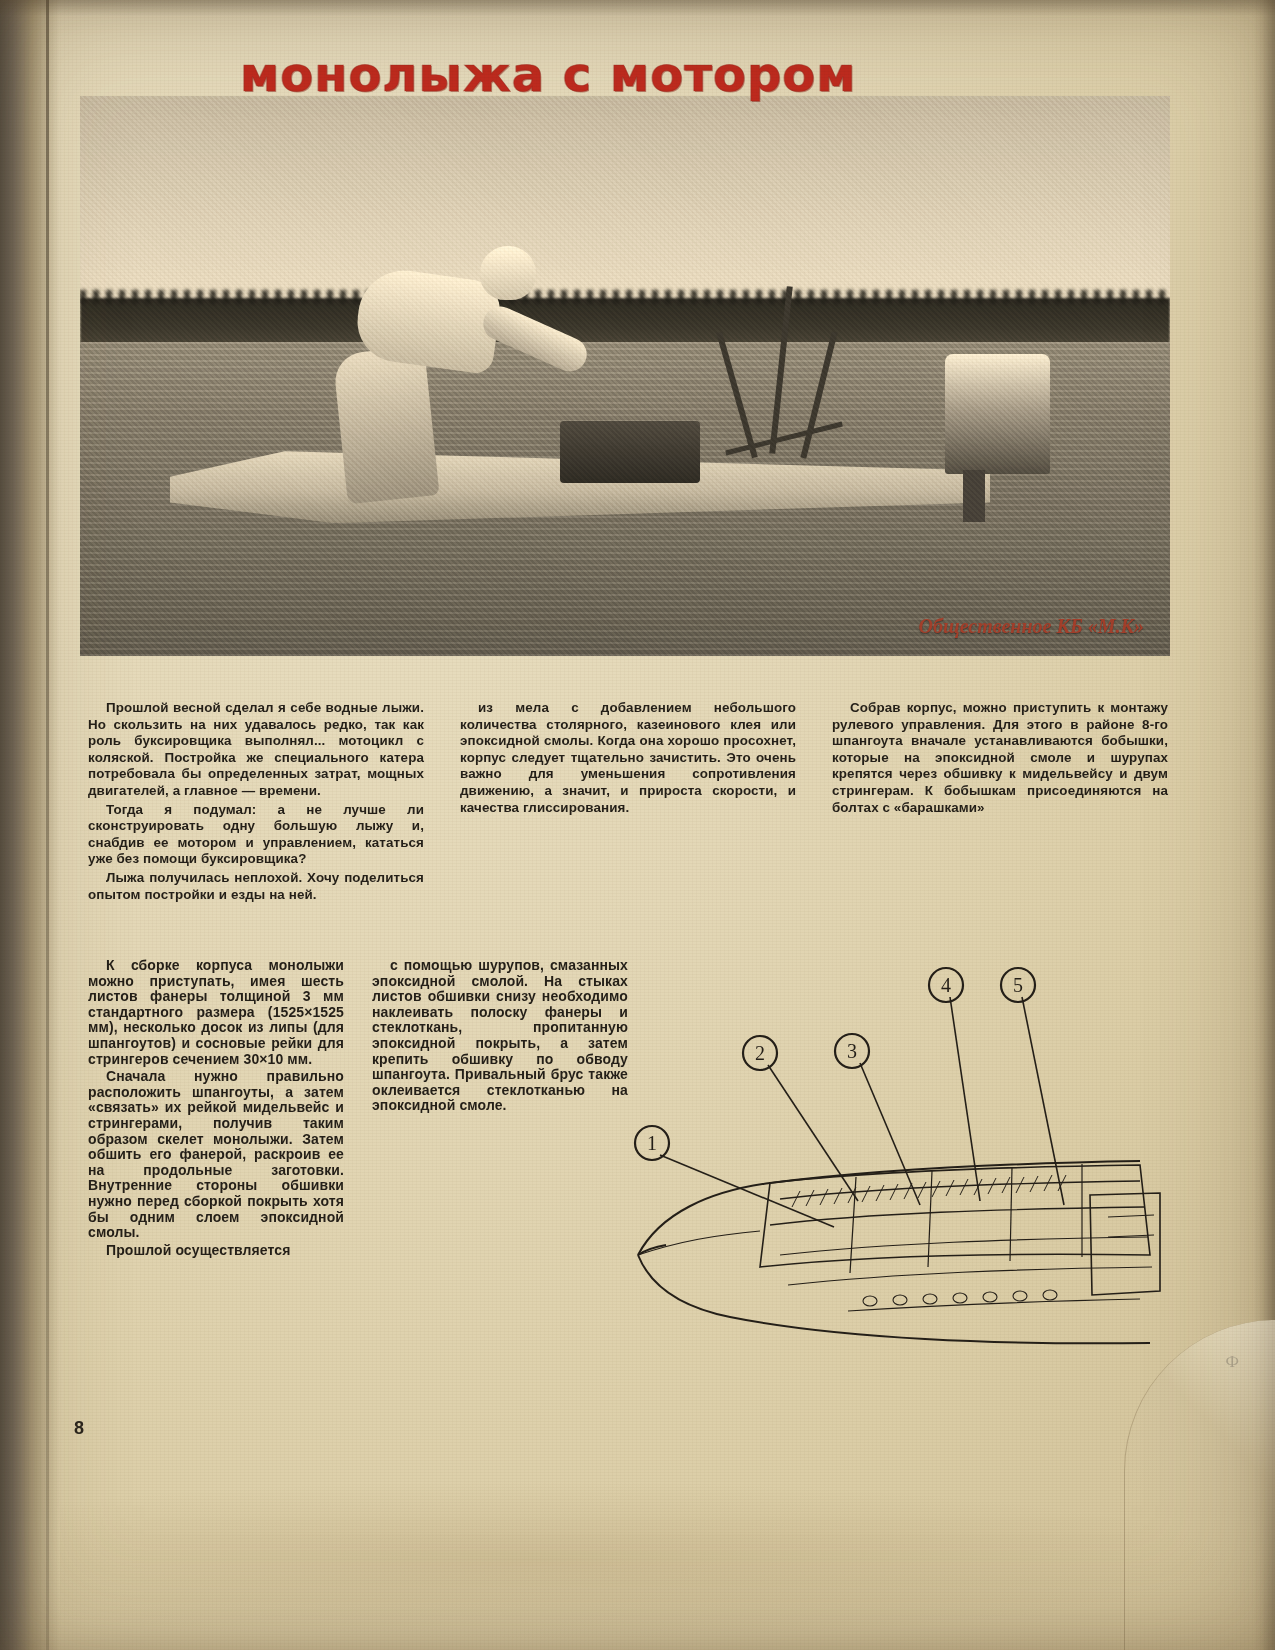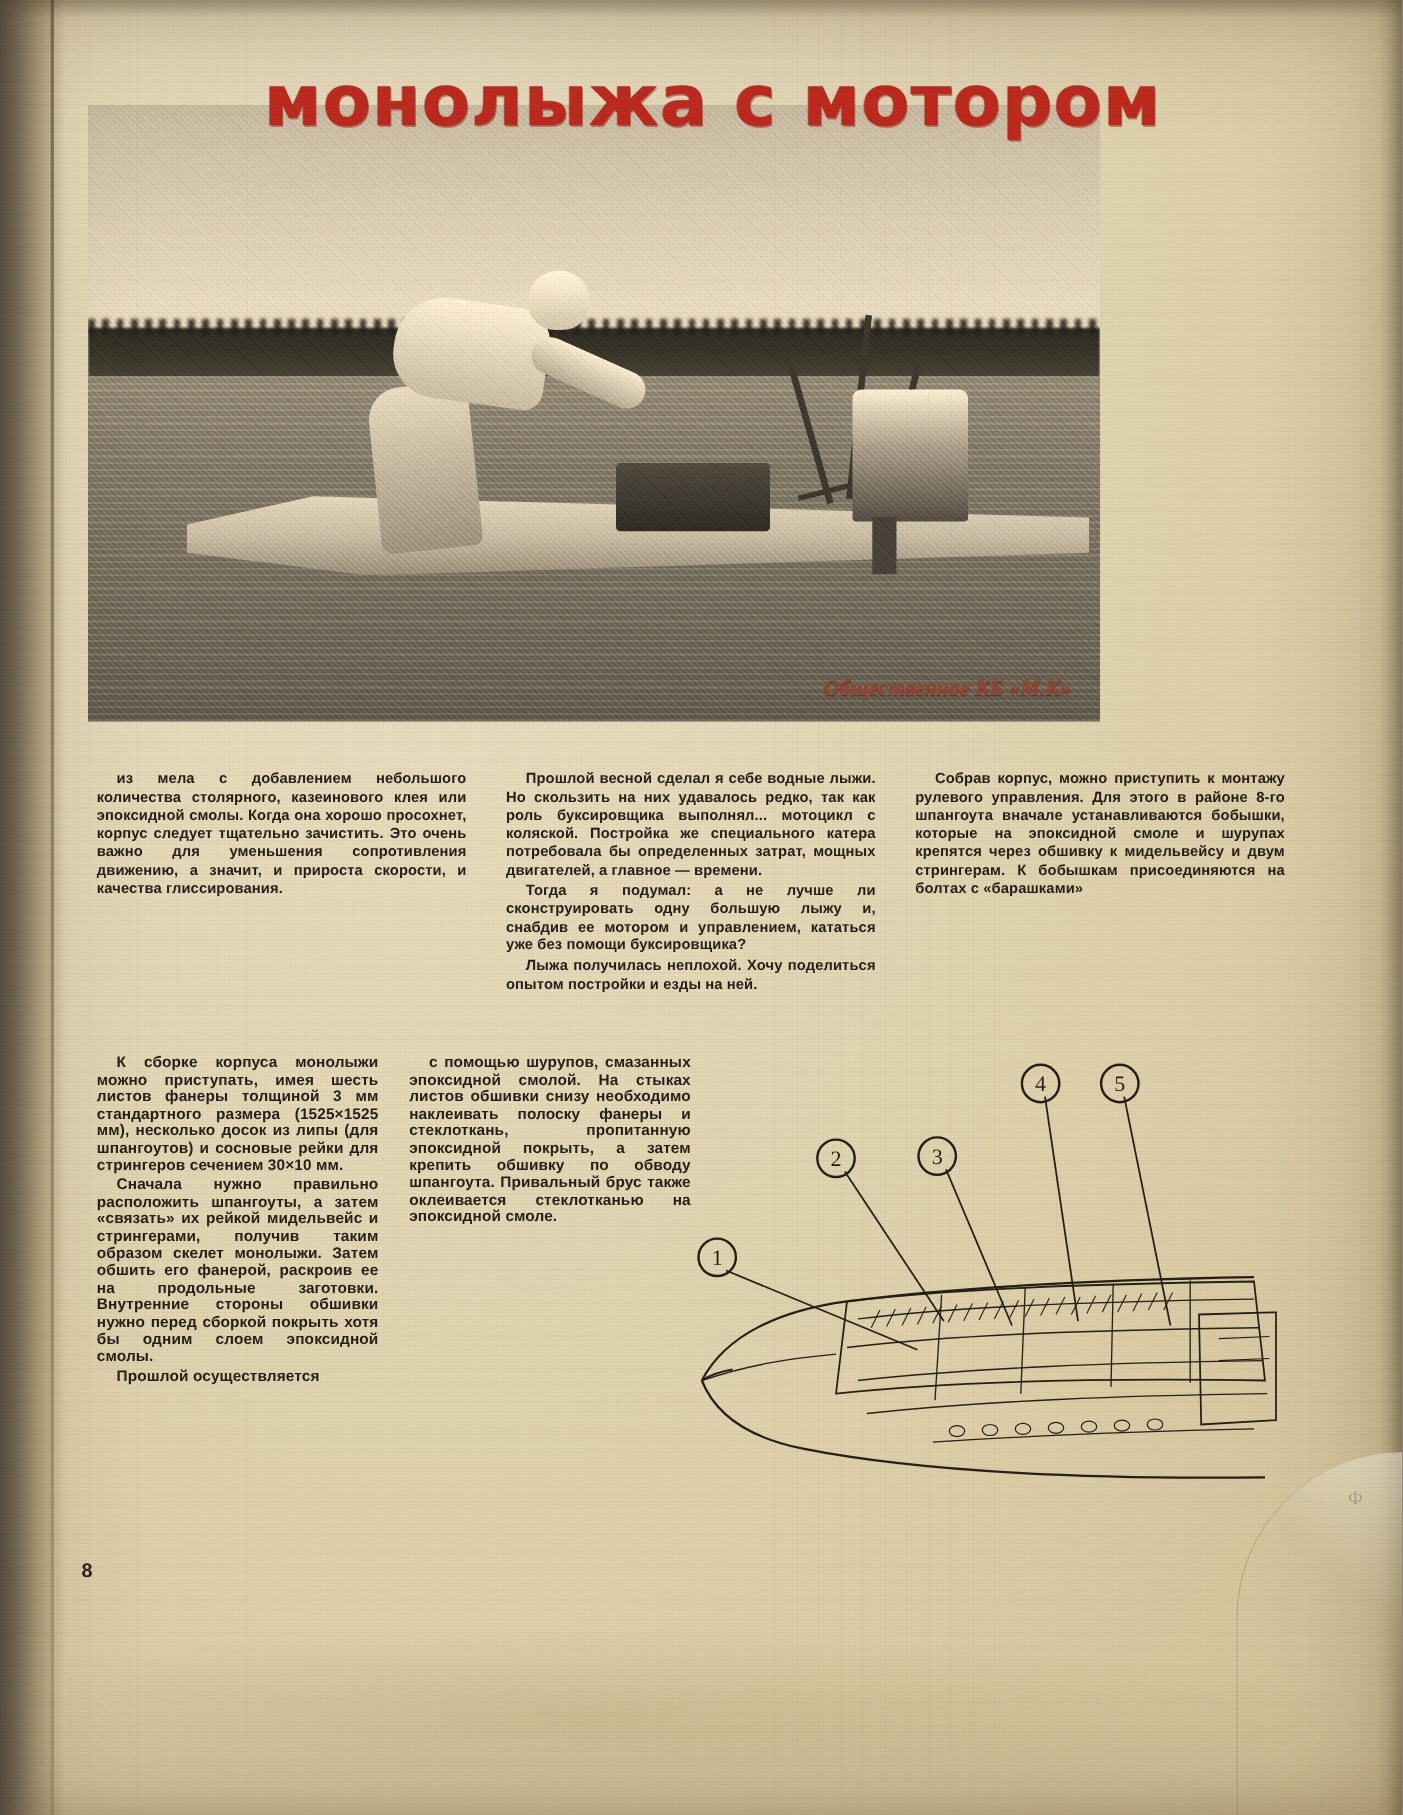--- a/index.html
+++ b/index.html
@@ -71,36 +71,36 @@
 
   
   .title {
     position: absolute;
     left: 240px;
     top: 18px;
     width: 930px;
     z-index: 20;
     font-family: "DejaVu Sans", sans-serif;
     font-weight: 700;
-    font-size: 64px;
+    font-size: 48px;
     letter-spacing: 1px;
     color: #c02a1e;
     text-transform: lowercase;
     line-height: 1;
     text-shadow: 1px 1px 0 rgba(140,30,20,.45), -1px 0 0 rgba(170,50,35,.3);
     -webkit-text-stroke: 1px rgba(150,35,25,.35);
     white-space: nowrap;
   }
 
   
   .photo {
     position: absolute;
     left: 80px;
     top: 96px;
-    width: 920px;
+    width: 1090px;
     height: 560px;
     z-index: 10;
     overflow: hidden;
     background: #8e8a7e;
     filter: sepia(.28) contrast(1.02);
   }
   .sky {
     position: absolute; left:0; top:0; width:100%; height:44%;
     background: linear-gradient(180deg,#b9b2a2 0%, #cfc8b8 55%, #ded7c6 100%);
   }
@@ -318,26 +318,26 @@
       <div class="torso"></div>
       <div class="arm"></div>
       <div class="head"></div>
     </div>
     <div class="photo-noise"></div>
     <div class="photo-credit">Общественное КБ «М.К»</div>
   </div>
 
   <div class="cols-top">
     <div class="col">
-      <p>из мела с добавлением небольшого количества столярного, казеинового клея или эпоксидной смолы. Когда она хорошо просохнет, корпус следует тщательно зачистить. Это очень важно для уменьшения сопротивления движению, а значит, и прироста скорости, и качества глиссирования.</p>
-    </div>
-    <div class="col">
       <p>Прошлой весной сделал я себе водные лыжи. Но скользить на них удавалось редко, так как роль буксировщика выполнял... мотоцикл с коляской. Постройка же специального катера потребовала бы определенных затрат, мощных двигателей, а главное — времени.</p>
       <p>Тогда я подумал: а не лучше ли сконструировать одну большую лыжу и, снабдив ее мотором и управлением, кататься уже без помощи буксировщика?</p>
       <p>Лыжа получилась неплохой. Хочу поделиться опытом постройки и езды на ней.</p>
+    </div>
+    <div class="col">
+      <p>из мела с добавлением небольшого количества столярного, казеинового клея или эпоксидной смолы. Когда она хорошо просохнет, корпус следует тщательно зачистить. Это очень важно для уменьшения сопротивления движению, а значит, и прироста скорости, и качества глиссирования.</p>
     </div>
     <div class="col">
       <p>Собрав корпус, можно приступить к монтажу рулевого управления. Для этого в районе 8-го шпангоута вначале устанавливаются бобышки, которые на эпоксидной смоле и шурупах крепятся через обшивку к мидельвейсу и двум стрингерам. К бобышкам присоединяются на болтах с «барашками»</p>
     </div>
   </div>
 
   <div class="cols-bottom">
     <div class="col">
       <p>К сборке корпуса монолыжи можно приступать, имея шесть листов фанеры толщиной 3 мм стандартного размера (1525×1525 мм), несколько досок из липы (для шпангоутов) и сосновые рейки для стрингеров сечением 30×10 мм.</p>
       <p>Сначала нужно правильно расположить шпангоуты, а затем «связать» их рейкой мидельвейс и стрингерами, получив таким образом скелет монолыжи. Затем обшить его фанерой, раскроив ее на продольные заготовки. Внутренние стороны обшивки нужно перед сборкой покрыть хотя бы одним слоем эпоксидной смолы.</p>

